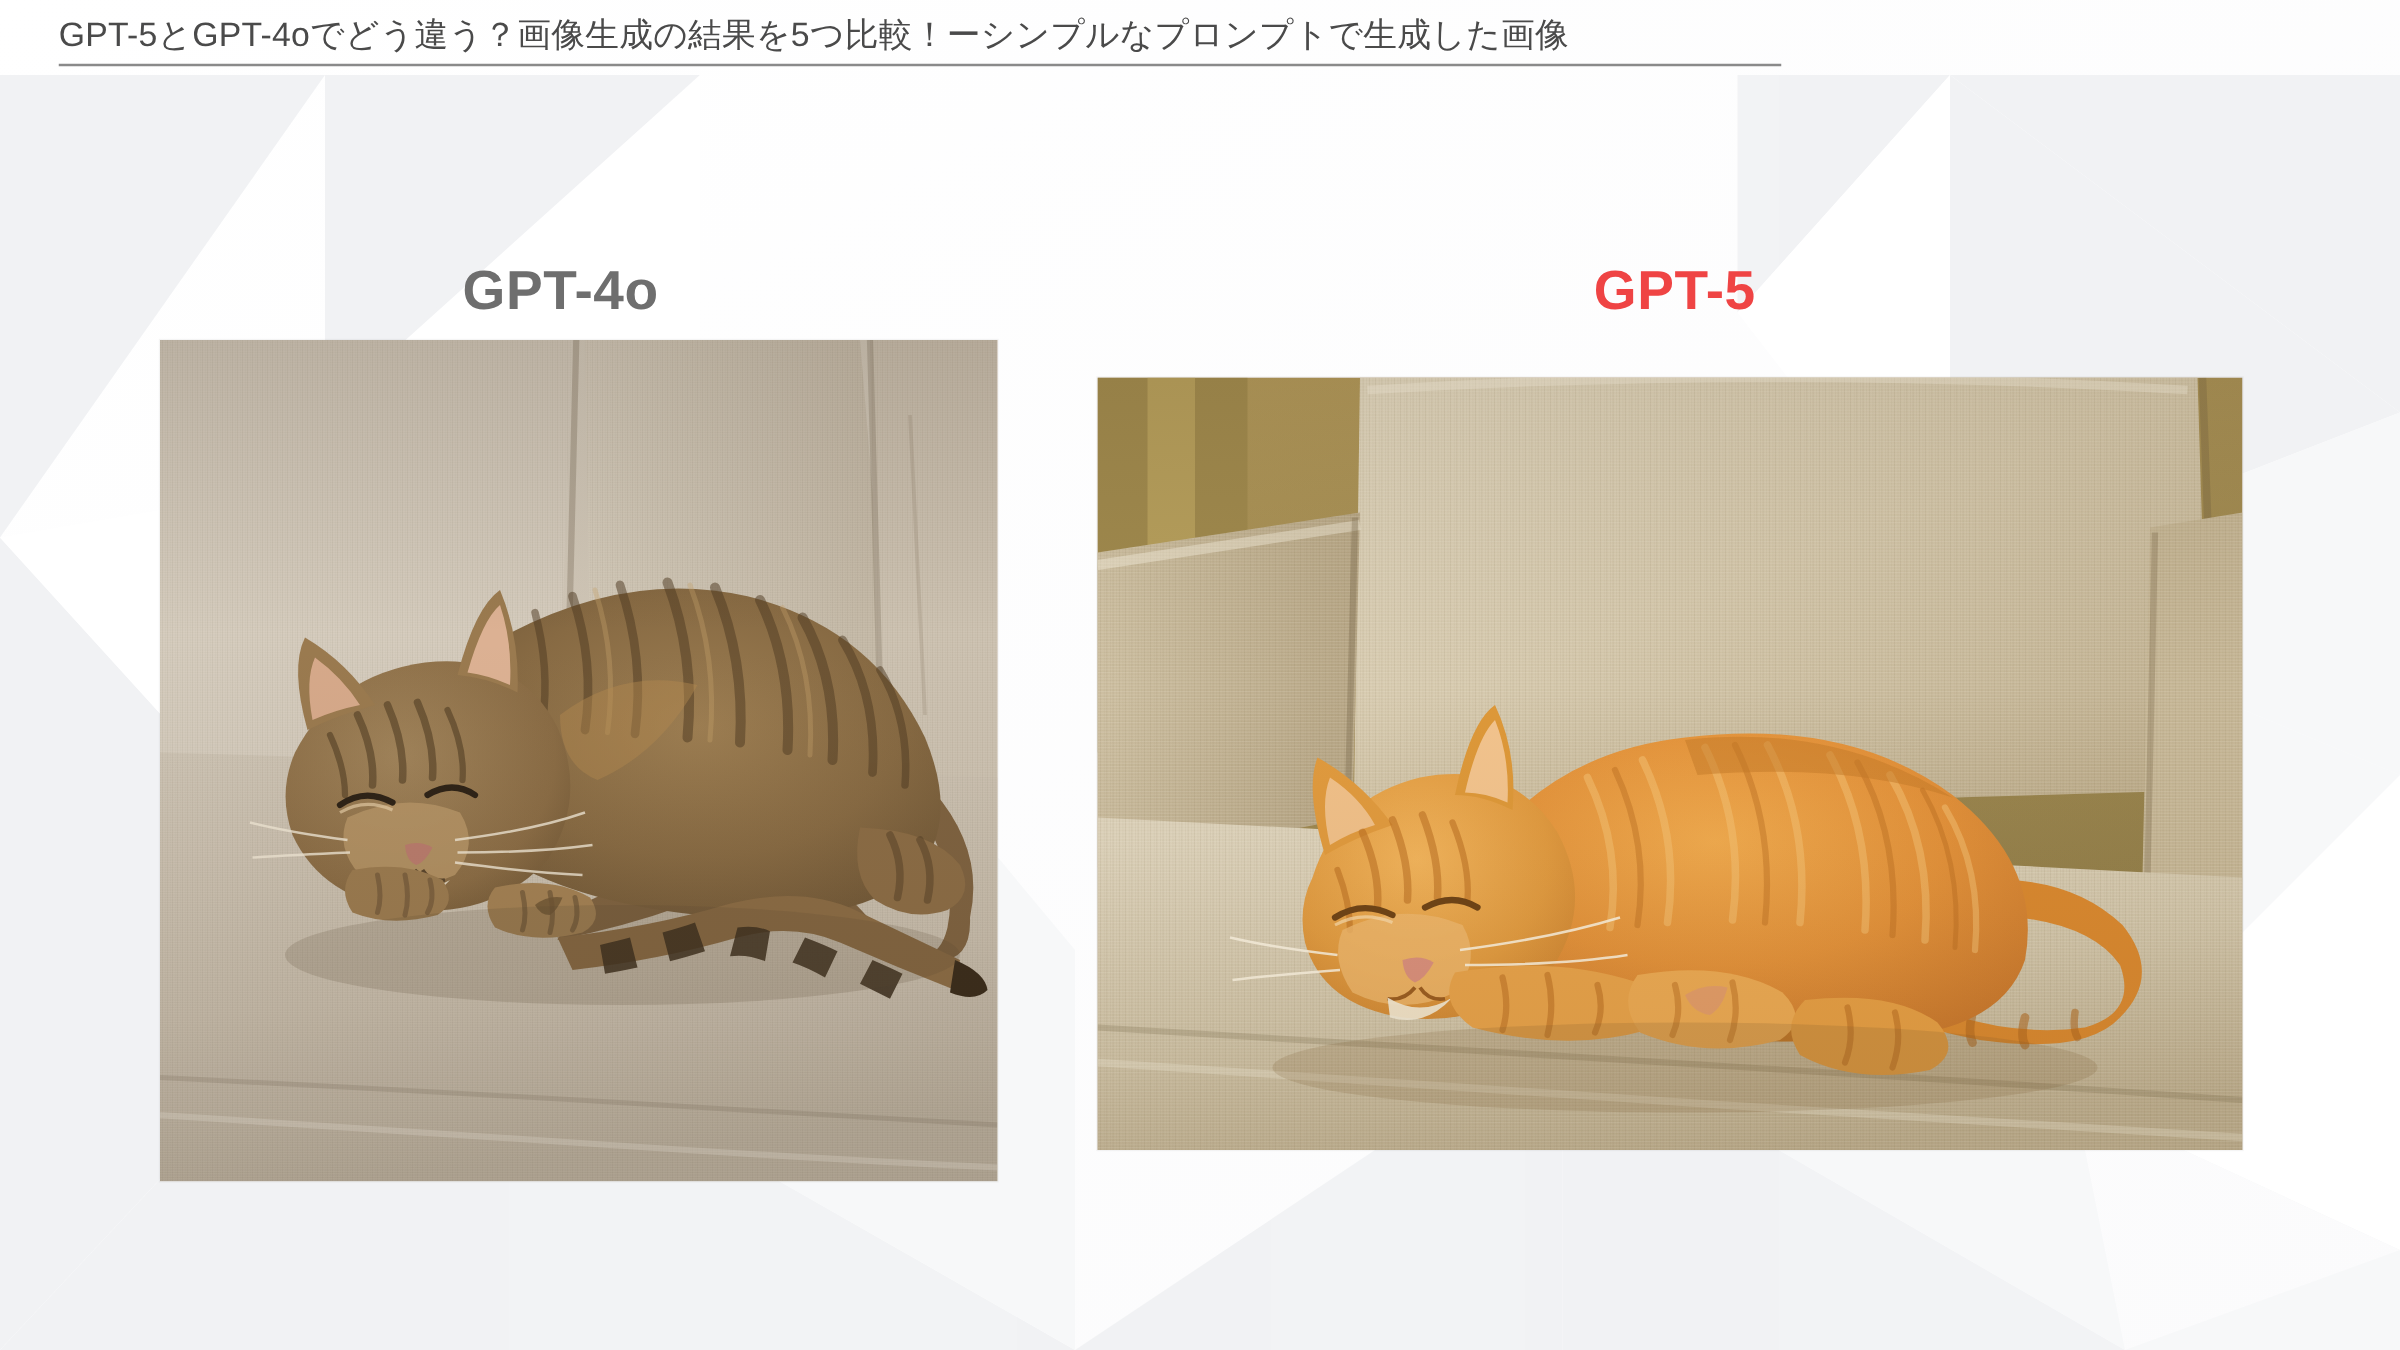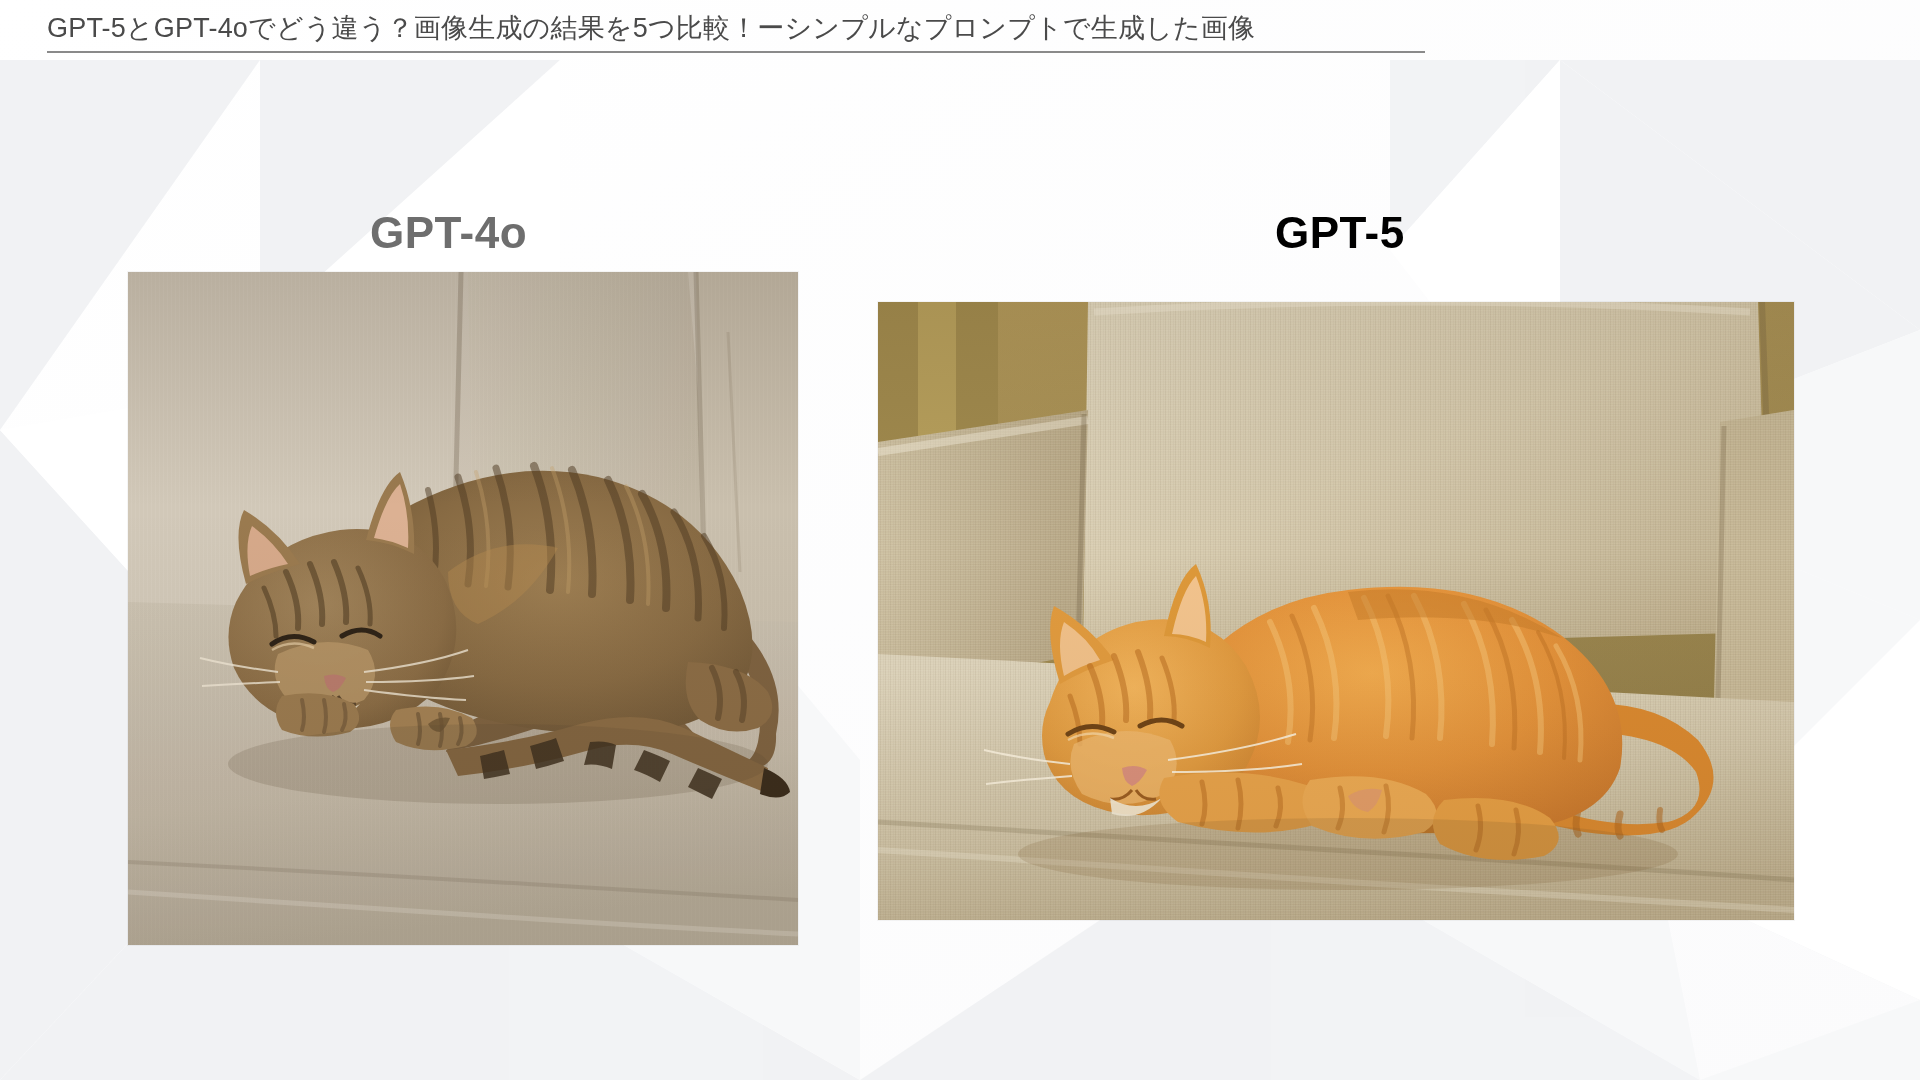--- a/index.html
+++ b/index.html
@@ -294,21 +294,21 @@
 
         <path d="M300,452 q10,-8 22,-6 q-4,10 -10,14 q-8,0 -12,-8 Z" fill="#6d5433" opacity="0.8"></path>
 
         <ellipse cx="370" cy="492" rx="270" ry="40" fill="rgba(90,70,48,0.18)"></ellipse>
 
         <rect width="670" height="673" fill="url(#lVign)"></rect>
       </g>
     </svg>
   </div>
 
-  <div class="col-label" id="label-right" style="color: #000000;">GPT-5</div>
+  <div class="col-label" id="label-right" style="color: #ef4444;">GPT-5</div>
 
   <div class="photo-frame" id="photo-right">
     <svg viewBox="0 0 916 618" preserveAspectRatio="none">
       <defs>
         <linearGradient id="rWall" x1="0" y1="0" x2="0.3" y2="1">
           <stop offset="0%" stop-color="#b39a5c"></stop>
           <stop offset="100%" stop-color="#8d7a47"></stop>
         </linearGradient>
         <linearGradient id="rBack" x1="0.1" y1="0" x2="0.9" y2="1">
           <stop offset="0%" stop-color="#e2d9c2"></stop>

